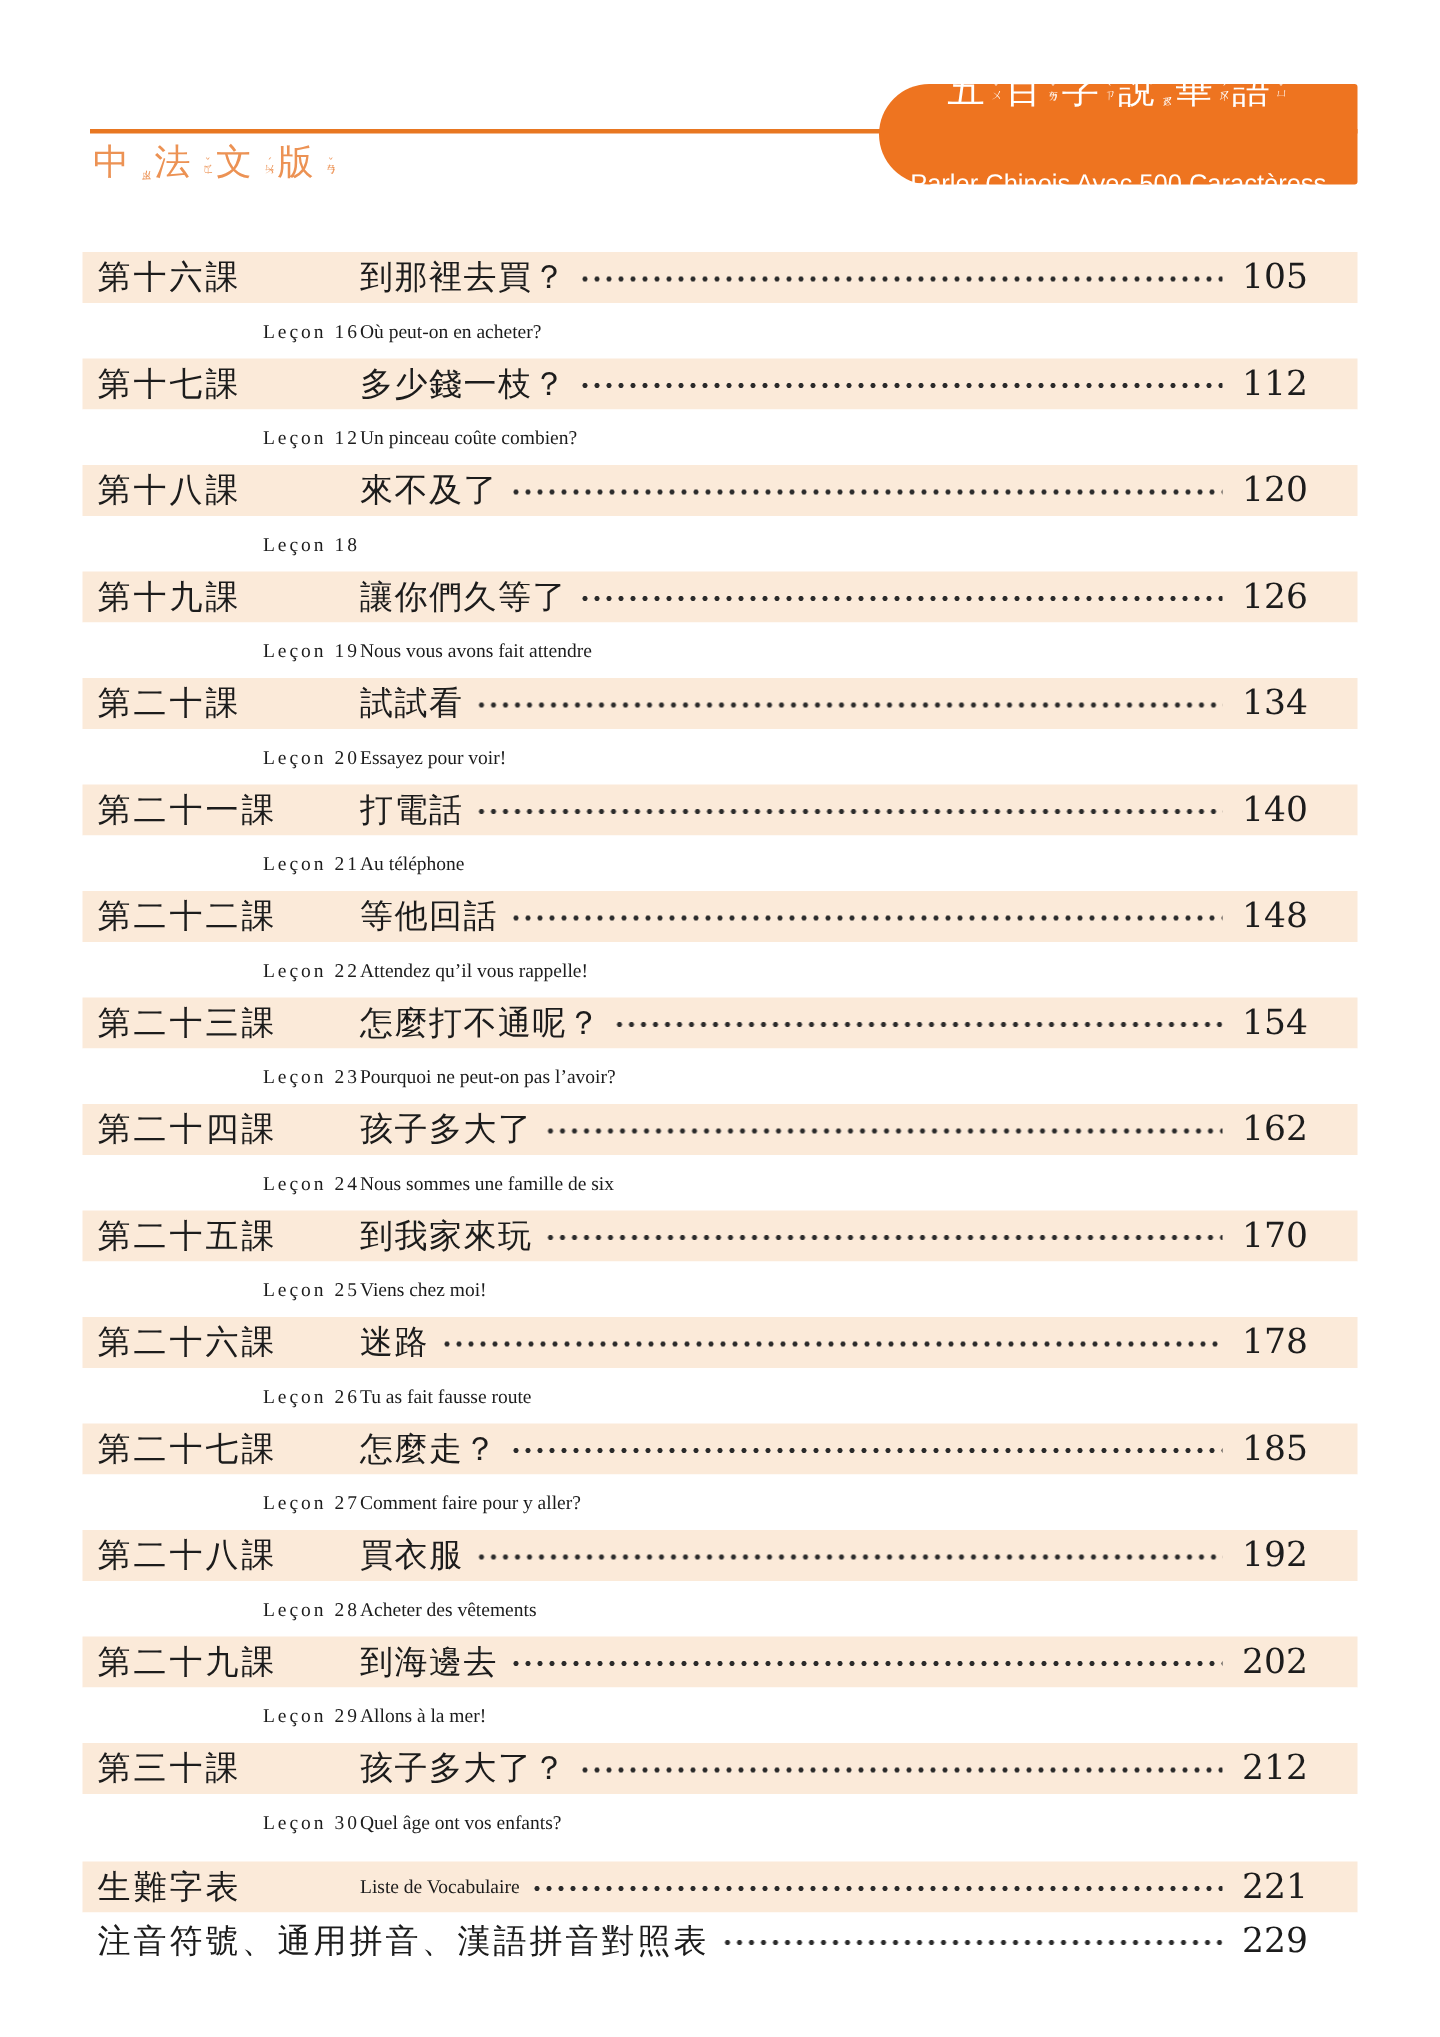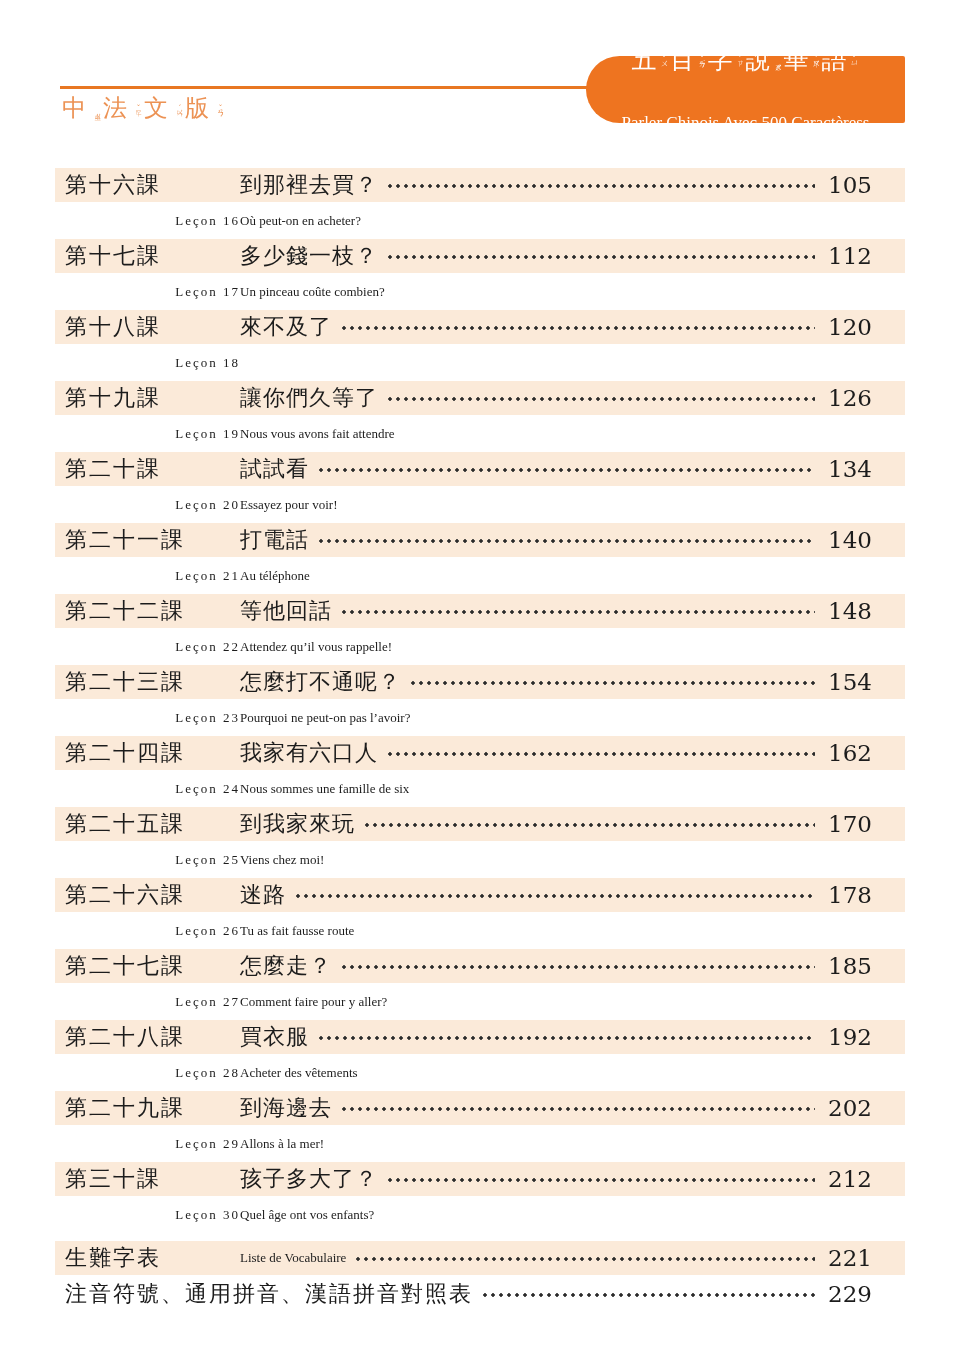--- a/index.html
+++ b/index.html
@@ -31,21 +31,21 @@
     display:flex;flex-direction:column;align-items:center;justify-content:center;
     z-index:2;
   }
   .badge-zh{
     font-size:25px;
     letter-spacing:2px;
     line-height:1.1;
     white-space:nowrap;
   }
   .badge-fr{
-    font-family:Liberation Serif, serif;
+    font-family:Liberation Sans, sans-serif;
     font-size:17px;
     line-height:1.2;
     white-space:nowrap;
     margin-top:40px;
   }
   .char-group{display:inline-flex;align-items:center;}
   .zy{
     writing-mode:vertical-rl;
     text-orientation:upright;
     font-size:8px;
@@ -147,21 +147,21 @@
         <div class="col-label fr-text">Leçon 16</div>
         <div class="fr-text">Où peut-on en acheter?</div>
       </div>
       <div class="row zh">
         <div class="col-label">第十七課</div>
         <div class="zh-title">多少錢一枝？</div>
         <div class="leader"></div>
         <div class="pagenum">112</div>
       </div>
       <div class="row fr">
-        <div class="col-label fr-text">Leçon 17</div>
+        <div class="col-label fr-text">Leçon 12</div>
         <div class="fr-text">Un pinceau coûte combien?</div>
       </div>
       <div class="row zh">
         <div class="col-label">第十八課</div>
         <div class="zh-title">來不及了</div>
         <div class="leader"></div>
         <div class="pagenum">120</div>
       </div>
       <div class="row fr">
         <div class="col-label fr-text">Leçon 18</div>
@@ -211,21 +211,21 @@
         <div class="zh-title">怎麼打不通呢？</div>
         <div class="leader"></div>
         <div class="pagenum">154</div>
       </div>
       <div class="row fr">
         <div class="col-label fr-text">Leçon 23</div>
         <div class="fr-text">Pourquoi ne peut-on pas l’avoir?</div>
       </div>
       <div class="row zh">
         <div class="col-label">第二十四課</div>
-        <div class="zh-title">我家有六口人</div>
+        <div class="zh-title">孩子多大了</div>
         <div class="leader"></div>
         <div class="pagenum">162</div>
       </div>
       <div class="row fr">
         <div class="col-label fr-text">Leçon 24</div>
         <div class="fr-text">Nous sommes une famille de six</div>
       </div>
       <div class="row zh">
         <div class="col-label">第二十五課</div>
         <div class="zh-title">到我家來玩</div>

